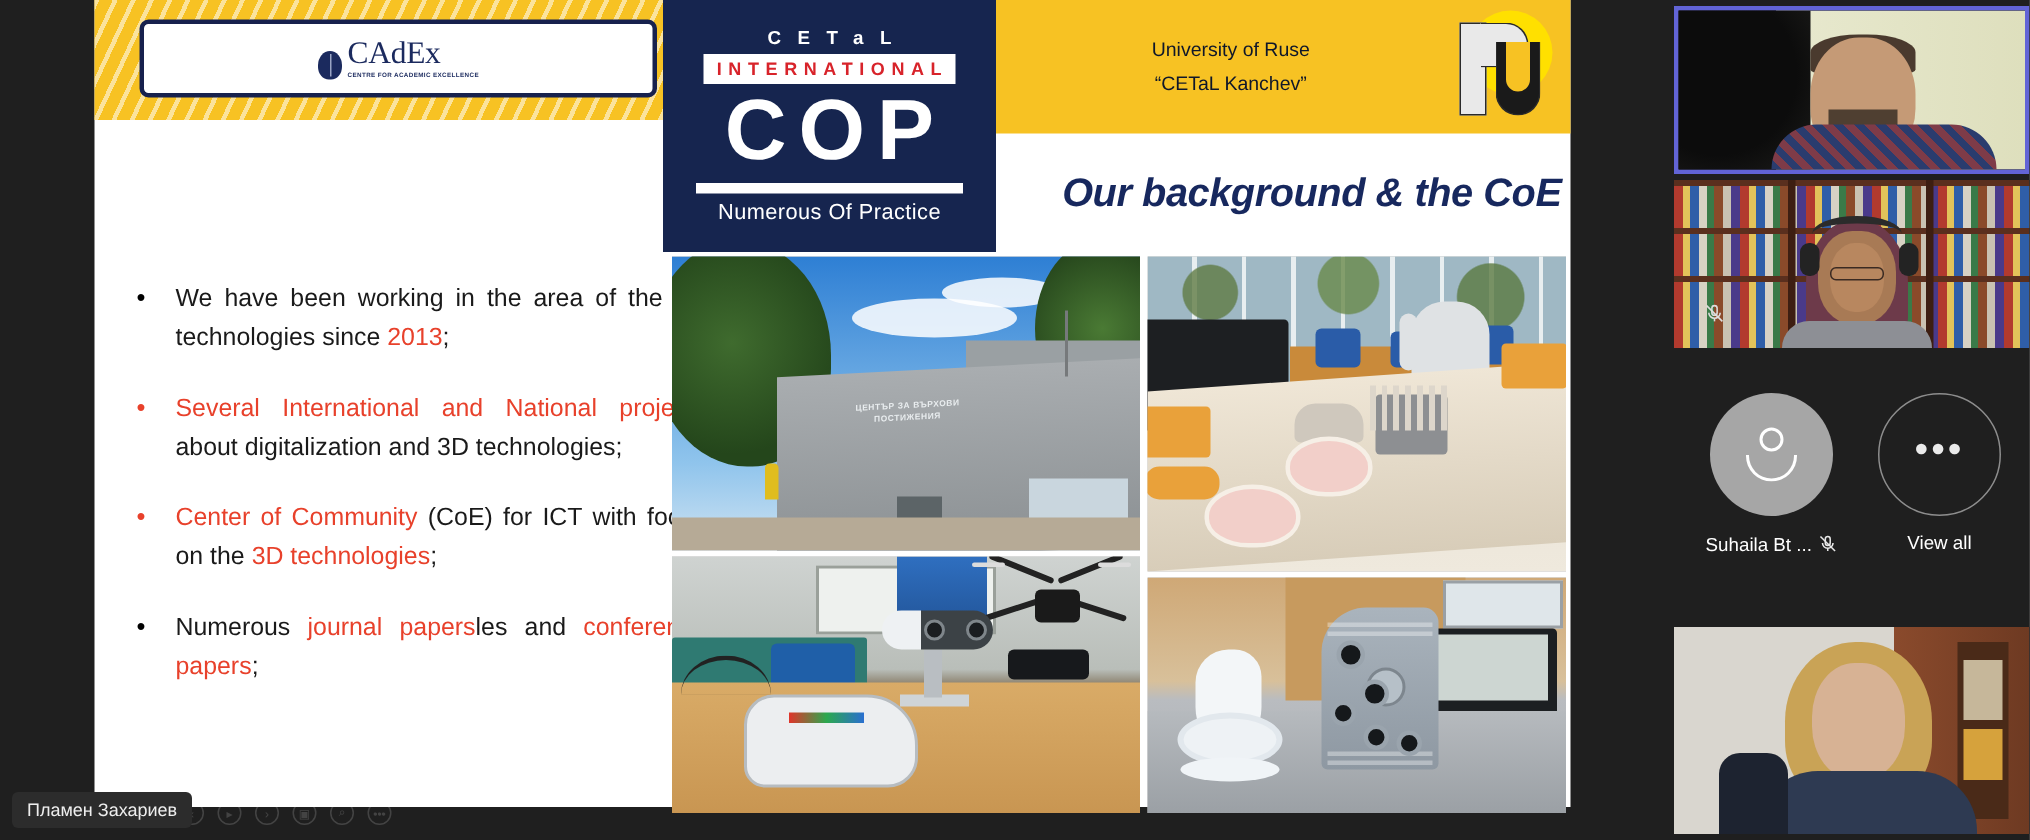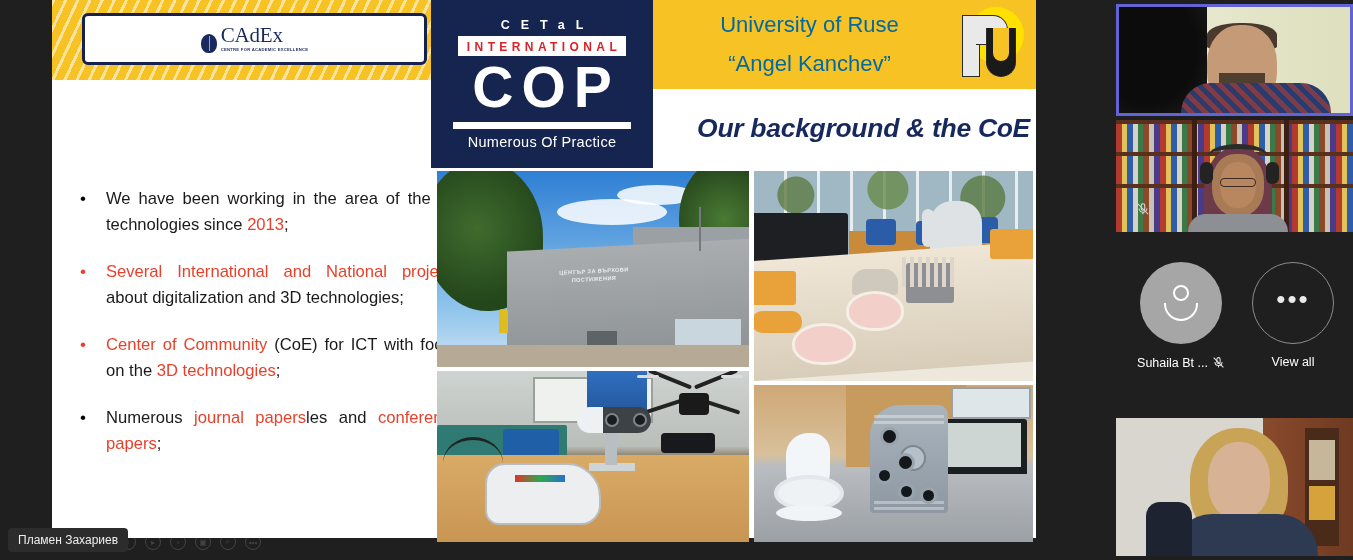--- a/index.html
+++ b/index.html
@@ -2,21 +2,21 @@
 <html><head>
 <meta charset="utf-8">
 <style>
   * { margin:0; padding:0; box-sizing:border-box; }
   html,body { width:1353px; height:560px; overflow:hidden; background:#1f1f1f;
     font-family:"Liberation Sans", sans-serif; }
   #app { position:relative; width:1353px; height:560px; background:#1f1f1f; }
 
   
   #stage { position:absolute; left:0; top:0; width:1110px; height:560px; background:#1f1f1f; }
-  #slide { position:absolute; left:52px; top:0; width:984px; height:538px; background:#ffffff; }
+  #slide { position:absolute; left:63px; top:0; width:984px; height:538px; background:#ffffff; }
 
   
   .hdr { position:absolute; left:0; top:0; width:984px; height:168px; }
   .hdr-left { position:absolute; left:0; top:0; width:379px; height:80px; background:#f7c223; overflow:hidden; }
   .hdr-left .stripes { position:absolute; inset:0;
      background:repeating-linear-gradient(115deg, rgba(255,255,255,.55) 0 3px, rgba(255,255,255,0) 3px 11px); }
   .logobox { position:absolute; left:30px; top:13px; width:345px; height:52px; background:#fff;
      border:3px solid #17214d; border-radius:6px; display:flex; align-items:center; justify-content:center; gap:22px; }
   .lg { display:flex; align-items:flex-end; gap:4px; }
   .lg .seal { width:16px; height:19px; background:#1b2a5e; border-radius:50% 50% 45% 45%;
@@ -33,21 +33,21 @@
   .cop .l1 { font-size:12.5px; font-weight:bold; letter-spacing:11px; margin-left:11px; }
   .cop .l2 { margin-top:4px; background:#ffffff; padding:1px 5px; }
   .cop .l2 span { font-size:12px; font-weight:bold; color:#d8232a; letter-spacing:4.4px; margin-left:4px; }
   .cop .l3 { font-size:57px; font-weight:bold; letter-spacing:8px; line-height:.95; margin:4px 0 0 8px; }
   .cop .bar { width:178px; height:7px; background:#fff; margin-top:7px; }
   .cop .l4 { font-size:14.5px; margin-top:5px; letter-spacing:.3px; }
 
   
   .uni { position:absolute; left:601px; top:0; width:383px; height:89px; background:#f7c223;
      display:flex; align-items:center; }
-  .uni .names { flex:1; text-align:center; color:#0369a1; font-size:22px; line-height:1.75; padding-left:18px; }
+  .uni .names { flex:1; text-align:center; color:#0f172a; font-size:13px; line-height:1.75; padding-left:18px; }
   .uni .ru { width:82px; height:82px; position:relative; margin-right:6px; }
   .uni .ru .sun { position:absolute; right:6px; top:3px; width:56px; height:56px; background:#ffe000; border-radius:50%; }
   .uni .ru .rl { position:absolute; left:14px; top:11px; width:18px; height:62px; background:#e9e9e9; border:1.6px solid #2a2a2a; }
   .uni .ru .rb { position:absolute; left:28px; top:11px; width:32px; height:30px; border:1.6px solid #2a2a2a;
      border-left:none; background:#e9e9e9; border-radius:0 16px 16px 0; }
   .uni .ru .uu { position:absolute; left:38px; top:24px; width:30px; height:49px; border:1.6px solid #2a2a2a;
      border-top:none; background:#1a1a1a; border-radius:0 0 15px 15px; }
   .uni .ru .uin { position:absolute; left:45px; top:24px; width:16px; height:33px; background:#f7c223; border-radius:0 0 8px 8px; }
 
   
@@ -284,21 +284,21 @@
             <span>INTERNATIONAL</span>
           </div>
           <div class="l3">COP</div>
           <div class="bar"></div>
           <div class="l4">Numerous Of Practice</div>
         </div>
 
         <div class="uni">
           <div class="names">
             <div>University of Ruse</div>
-            <div>“Angel Kanchev”</div>
+            <div>“CETaL Kanchev”</div>
           </div>
           <div class="ru">
             <div class="sun"></div>
               <div class="rl"></div>
               <div class="rb"></div>
             <div class="uu"></div>
               <div class="uin"></div>
           </div>
         </div>
 

